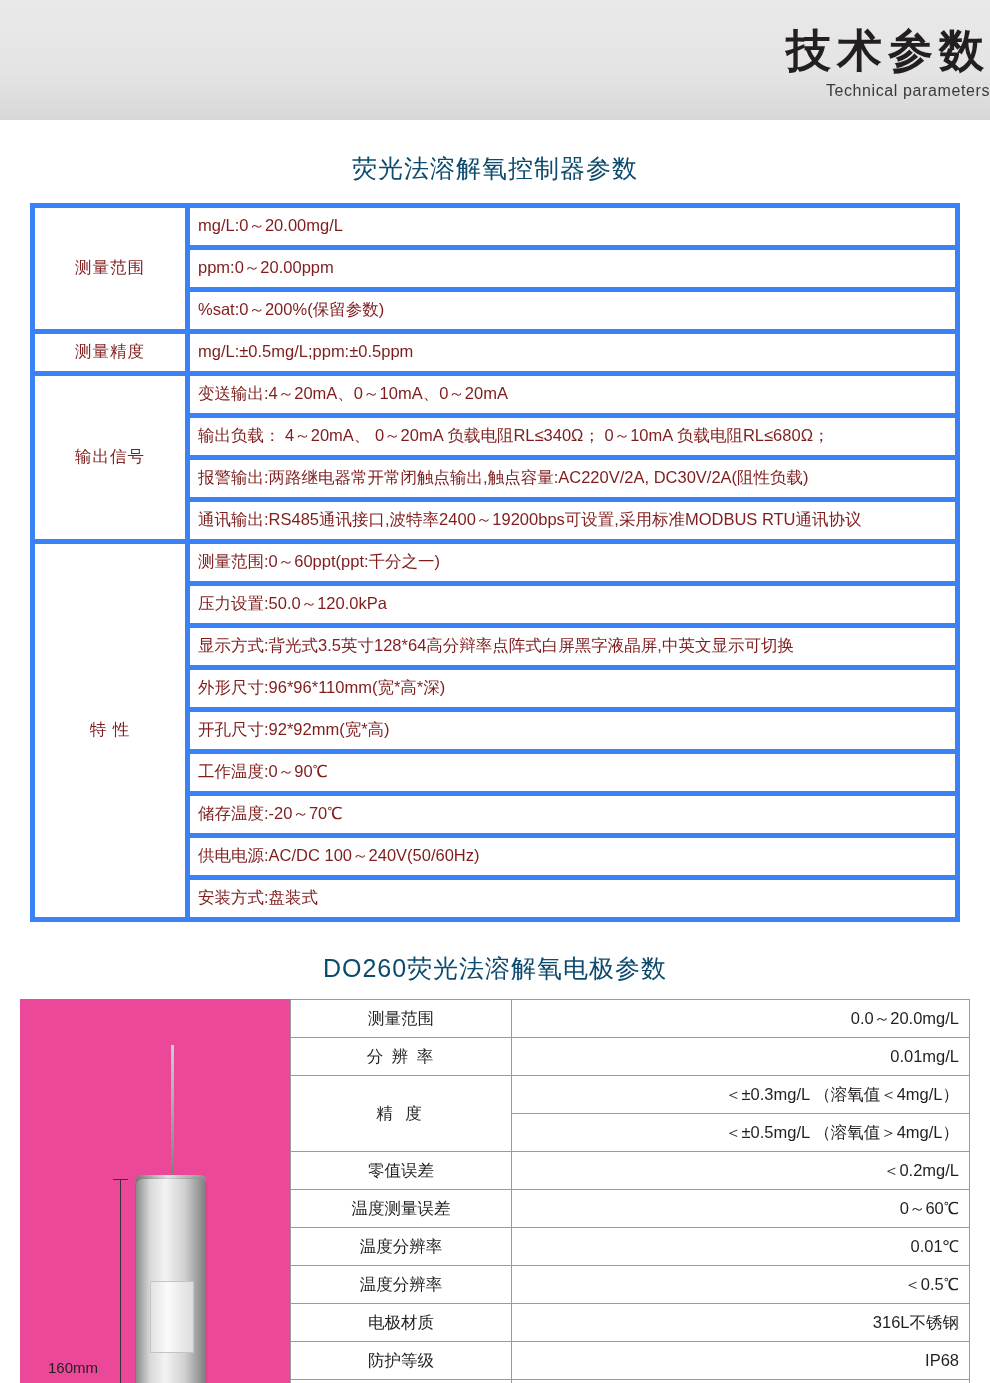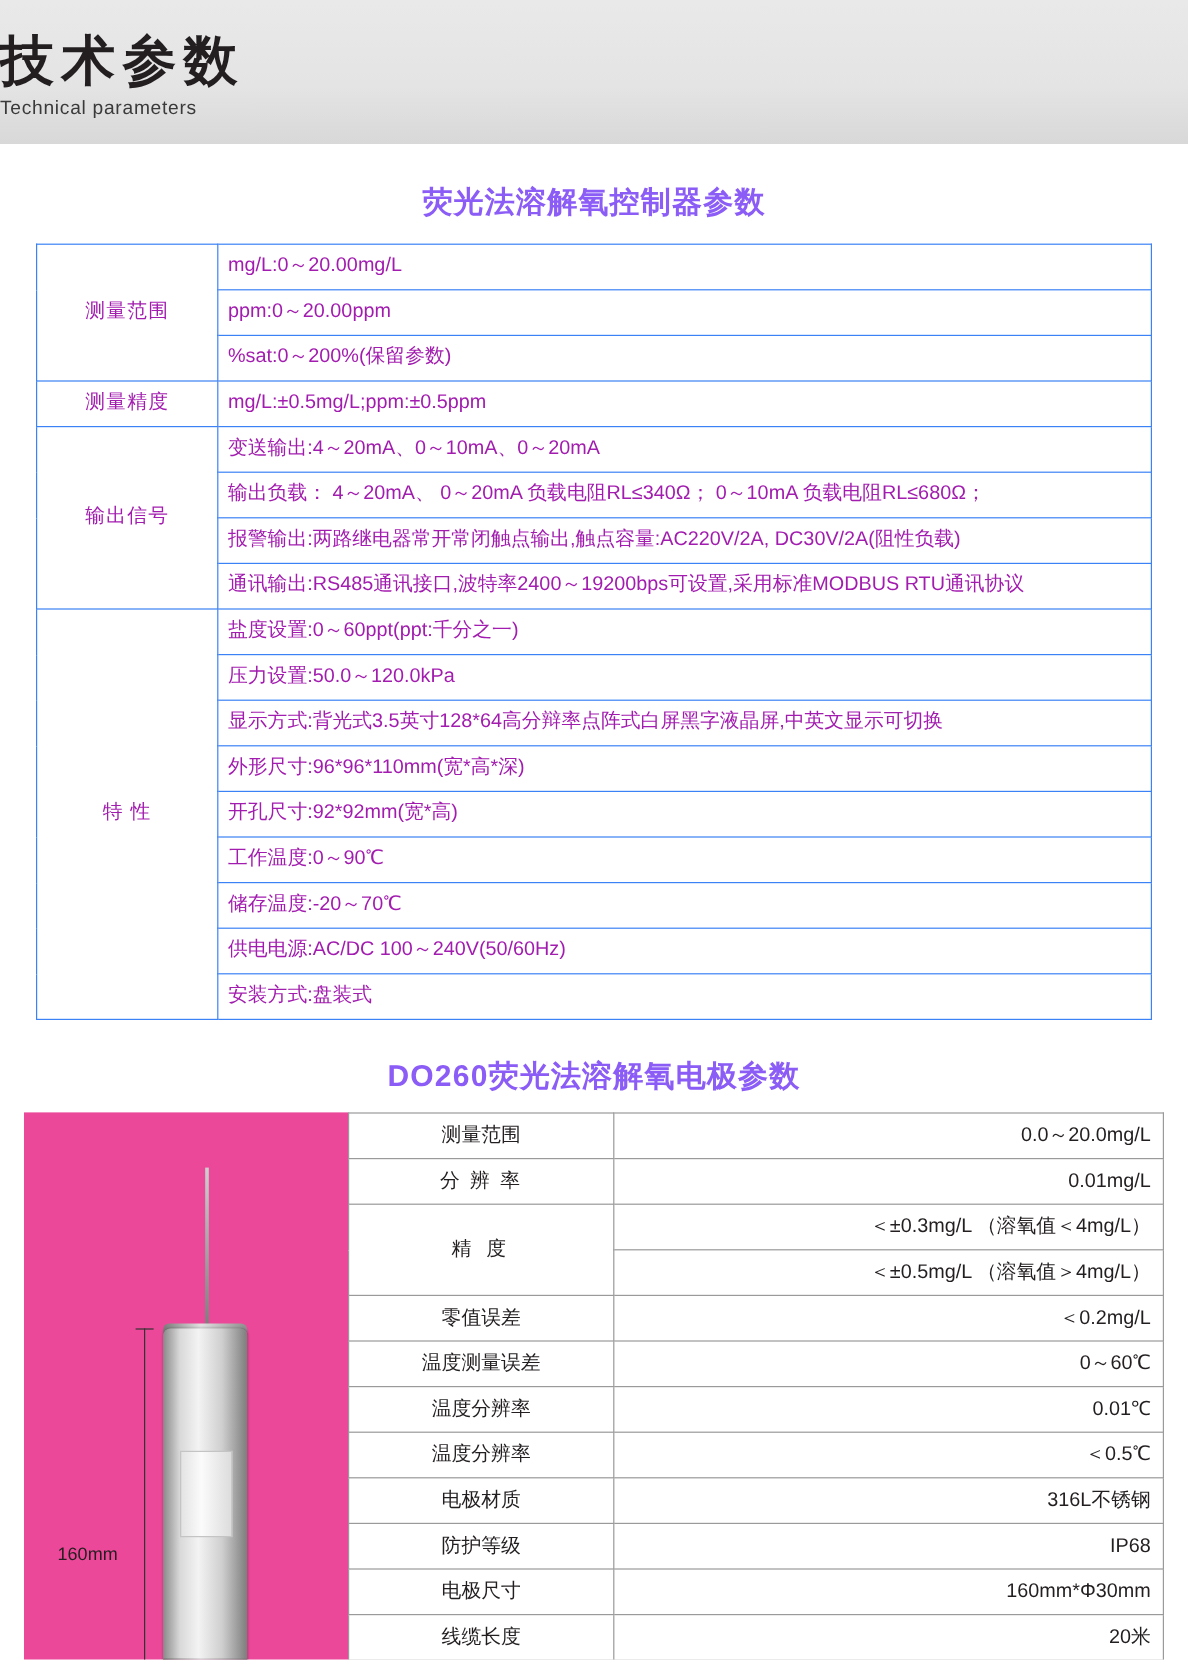--- a/index.html
+++ b/index.html
@@ -16,21 +16,21 @@
     overflow: hidden;
   }
 
   
   .banner {
     width: 990px;
     height: 120px;
     background: linear-gradient(to bottom, #e9e9e9 0%, #e4e4e4 60%, #d8d8d8 100%);
     display: flex;
     flex-direction: column;
-    align-items: flex-start;
+    align-items: flex-end;
     justify-content: center;
     box-sizing: border-box;
     padding-top: 6px;
   }
   .banner-title {
     font-size: 45px;
     font-weight: bold;
     letter-spacing: 6px;
     color: #231f20;
     line-height: 1.1;
@@ -39,36 +39,36 @@
     font-size: 16px;
     color: #3a3a3a;
     letter-spacing: 0.6px;
     margin-top: 6px;
   }
 
   
   .section-title {
     text-align: center;
     font-size: 25px;
-    font-weight: bold;
-    color: #8b5cf6;
+    font-weight: normal;
+    color: #0c4a6e;
     letter-spacing: 1px;
   }
   #sec1-title { margin-top: 32px; }
   #sec2-title { margin-top: 30px; margin-bottom: 14px; }
 
   
   .tbl {
     border-collapse: collapse;
     table-layout: fixed;
   }
   .tbl td {
-    border: 1px solid #3b82f6;
+    border: 5px solid #3b82f6;
     font-size: 16.5px;
-    color: #a21caf;
+    color: #7f1d1d;
     padding: 4px 8px 5px 8px;
     line-height: 1.3;
     vertical-align: middle;
     height: 28px;
   }
   #controller-table {
     width: 930px;
     margin: 18px auto 0 auto;
   }
   #controller-table td.lbl {
@@ -225,21 +225,21 @@
     </tr>
     <tr>
       <td class="val">报警输出:两路继电器常开常闭触点输出,触点容量:AC220V/2A, DC30V/2A(阻性负载)</td>
     </tr>
     <tr>
       <td class="val">通讯输出:RS485通讯接口,波特率2400～19200bps可设置,采用标准MODBUS RTU通讯协议</td>
     </tr>
 
     <tr>
       <td class="lbl sp2" rowspan="9">特 性</td>
-      <td class="val">盐度设置:0～60ppt(ppt:千分之一)</td>
+      <td class="val">测量范围:0～60ppt(ppt:千分之一)</td>
     </tr>
     <tr>
       <td class="val">压力设置:50.0～120.0kPa</td>
     </tr>
     <tr>
       <td class="val">显示方式:背光式3.5英寸128*64高分辩率点阵式白屏黑字液晶屏,中英文显示可切换</td>
     </tr>
     <tr>
       <td class="val">外形尺寸:96*96*110mm(宽*高*深)</td>
     </tr>

